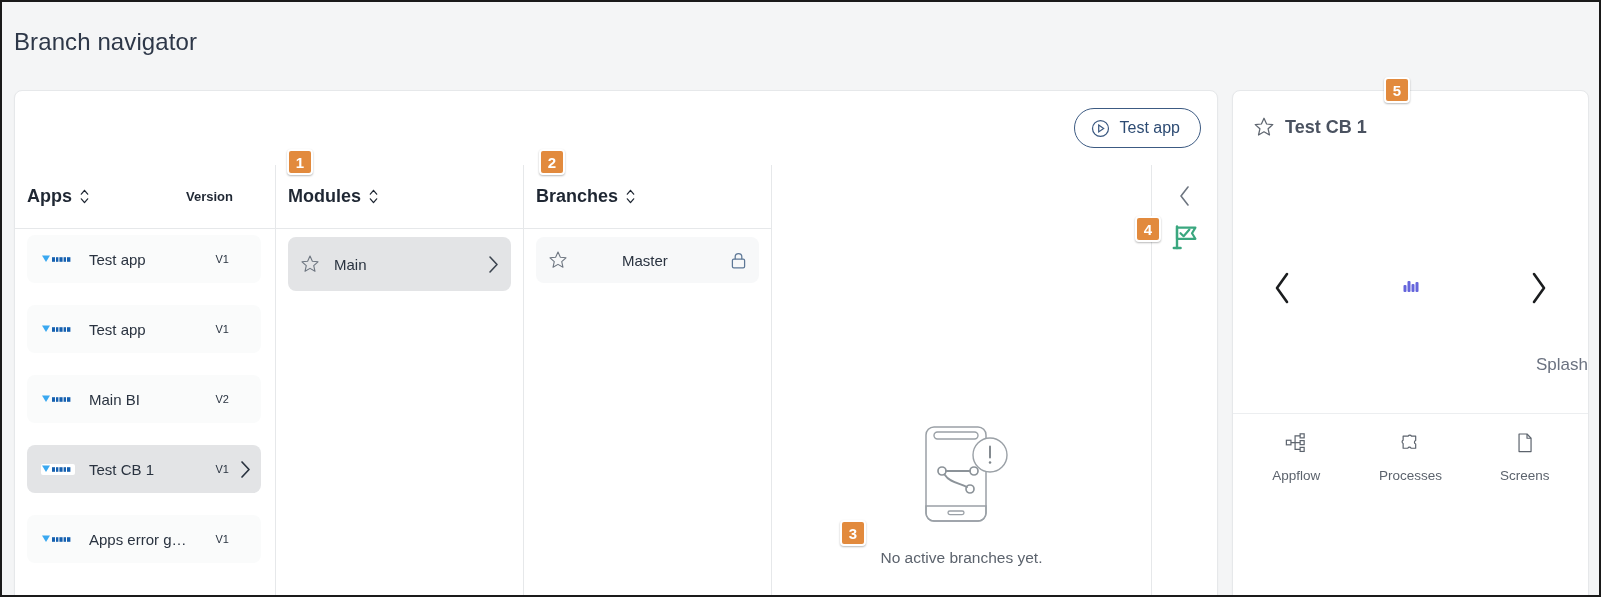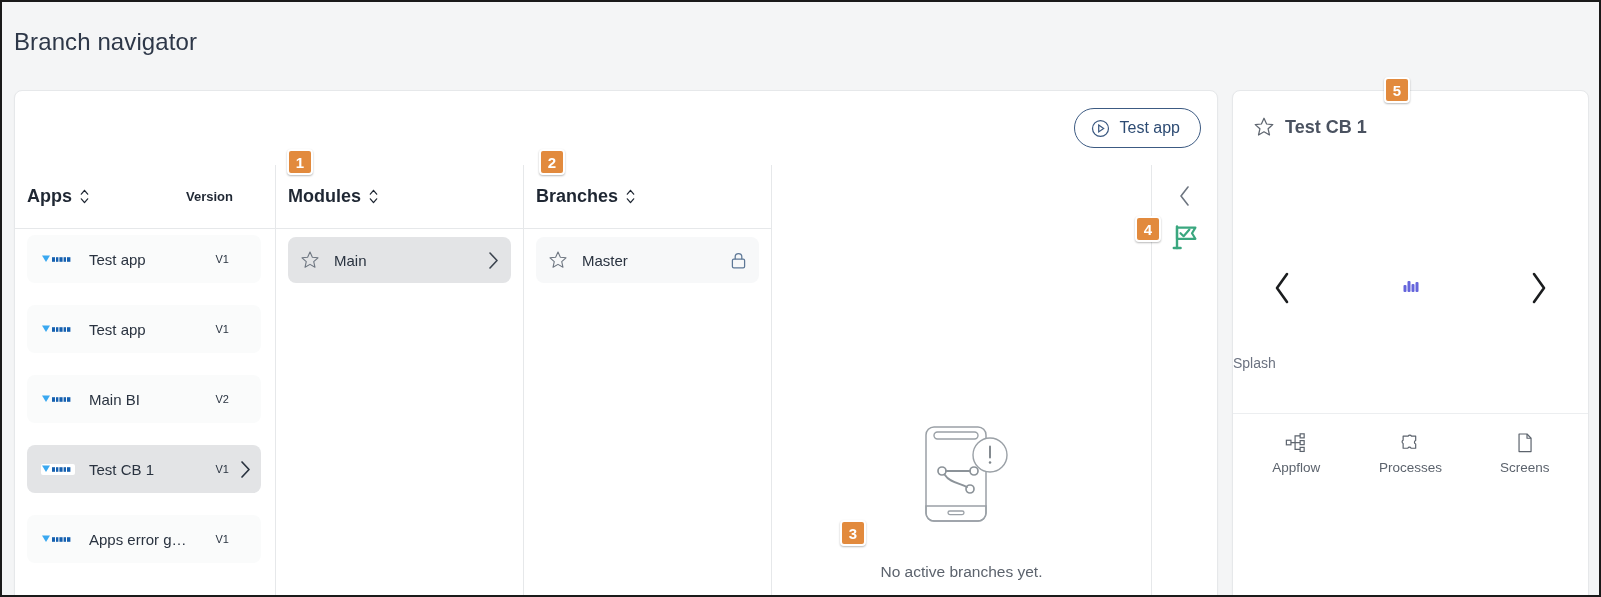--- a/index.html
+++ b/index.html
@@ -141,56 +141,57 @@
   .row.selected .app-chip { background: #ffffff; }
   .row .rname { margin-left: 14px; white-space: nowrap; }
   .row .rver  { margin-left: auto; font-size: 11px; color: #2a3340; }
   .row .rchev { width: 22px; display: flex; justify-content: flex-end; align-items: center; }
 
   
   .row-mod {
     position: relative;
     display: flex;
     align-items: center;
-    height: 46px;
+    height: 54px;
     margin: 8px 12px 0 12px;
     border-radius: 8px;
     background: #e3e4e6;
     padding: 0 12px;
     cursor: pointer;
     font-size: 15px;
     color: #2a3340;
   }
   .row-branch {
     position: relative;
     display: flex;
     align-items: center;
     height: 46px;
     margin: 8px 12px 0 12px;
     border-radius: 8px;
     background: #f7f8f9;
     padding: 0 12px;
     cursor: pointer;
     font-size: 15px;
     color: #2a3340;
+    gap: 40px;
   }
   .row-mod .mname, .row-branch .mname { margin-left: 14px; }
   .row-mod .tail, .row-branch .tail { margin-left: auto; display: flex; align-items: center; }
 
   
   .empty-wrap {
     position: absolute;
     left: 0; right: 0;
     top: 258px;
     display: flex;
     flex-direction: column;
     align-items: center;
   }
   .empty-txt {
-    margin-top: 28px;
+    margin-top: 14px;
     font-size: 15.5px;
     color: #5c636d;
   }
 
   
   .rail-collapse {
     position: absolute;
     left: 50%;
     transform: translateX(-50%);
     top: 20px;
@@ -270,39 +271,39 @@
     font-size: 0;
     cursor: pointer;
   }
   .arrow-l { left: 38px; }
   .arrow-r { right: 38px; }
 
   .stage-caption {
     position: absolute;
     left: 0; right: 0;
     top: 192px;
-    text-align: left;
-    font-size: 14px;
+    text-align: right;
+    font-size: 17px;
     color: #6b7280;
   }
 
   .preview-nav {
     position: absolute;
     left: 0; right: 0;
     top: 322px;
     border-top: 1px solid #eceef0;
     display: flex;
     padding: 18px 6px 0 6px;
   }
   .nav-item {
     flex: 1 1 0;
     display: flex;
     flex-direction: column;
     align-items: center;
-    gap: 6px;
+    gap: 14px;
     cursor: pointer;
   }
   .nav-item .nlbl { font-size: 13.5px; color: #5c636d; }
 
   
   .badge {
     position: absolute;
     width: 26px;
     height: 26px;
     background: #e28a3d;

